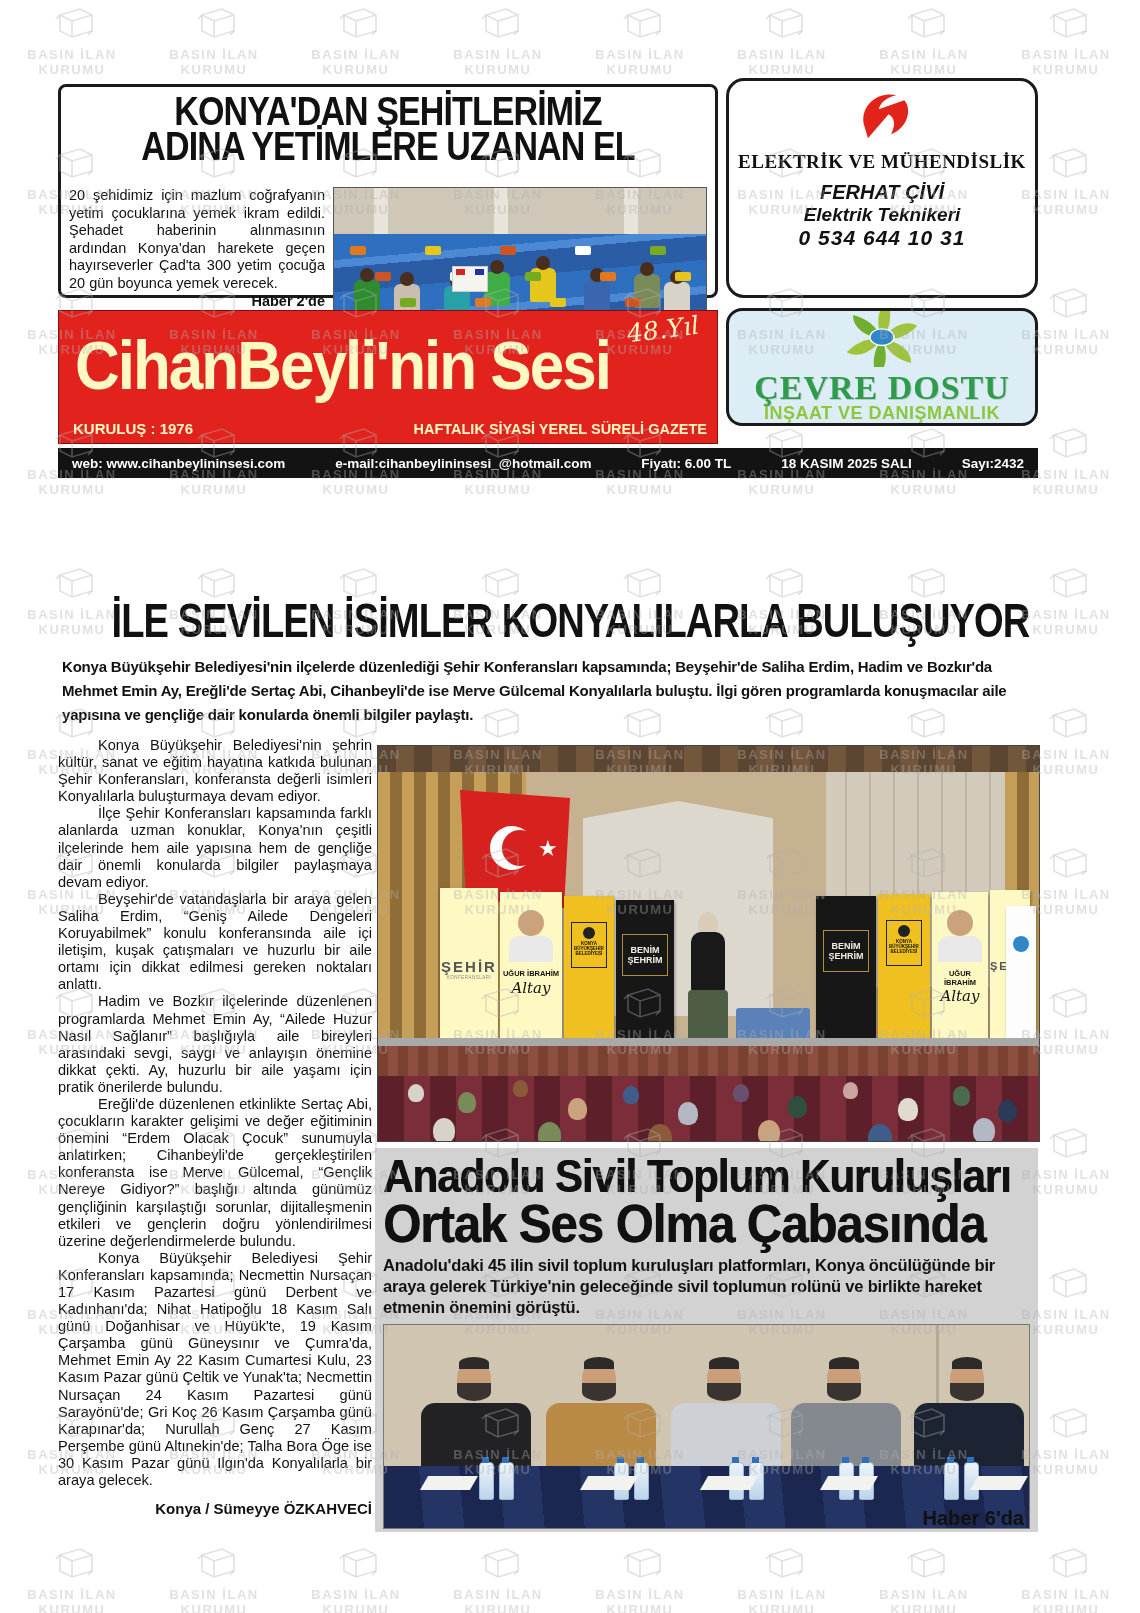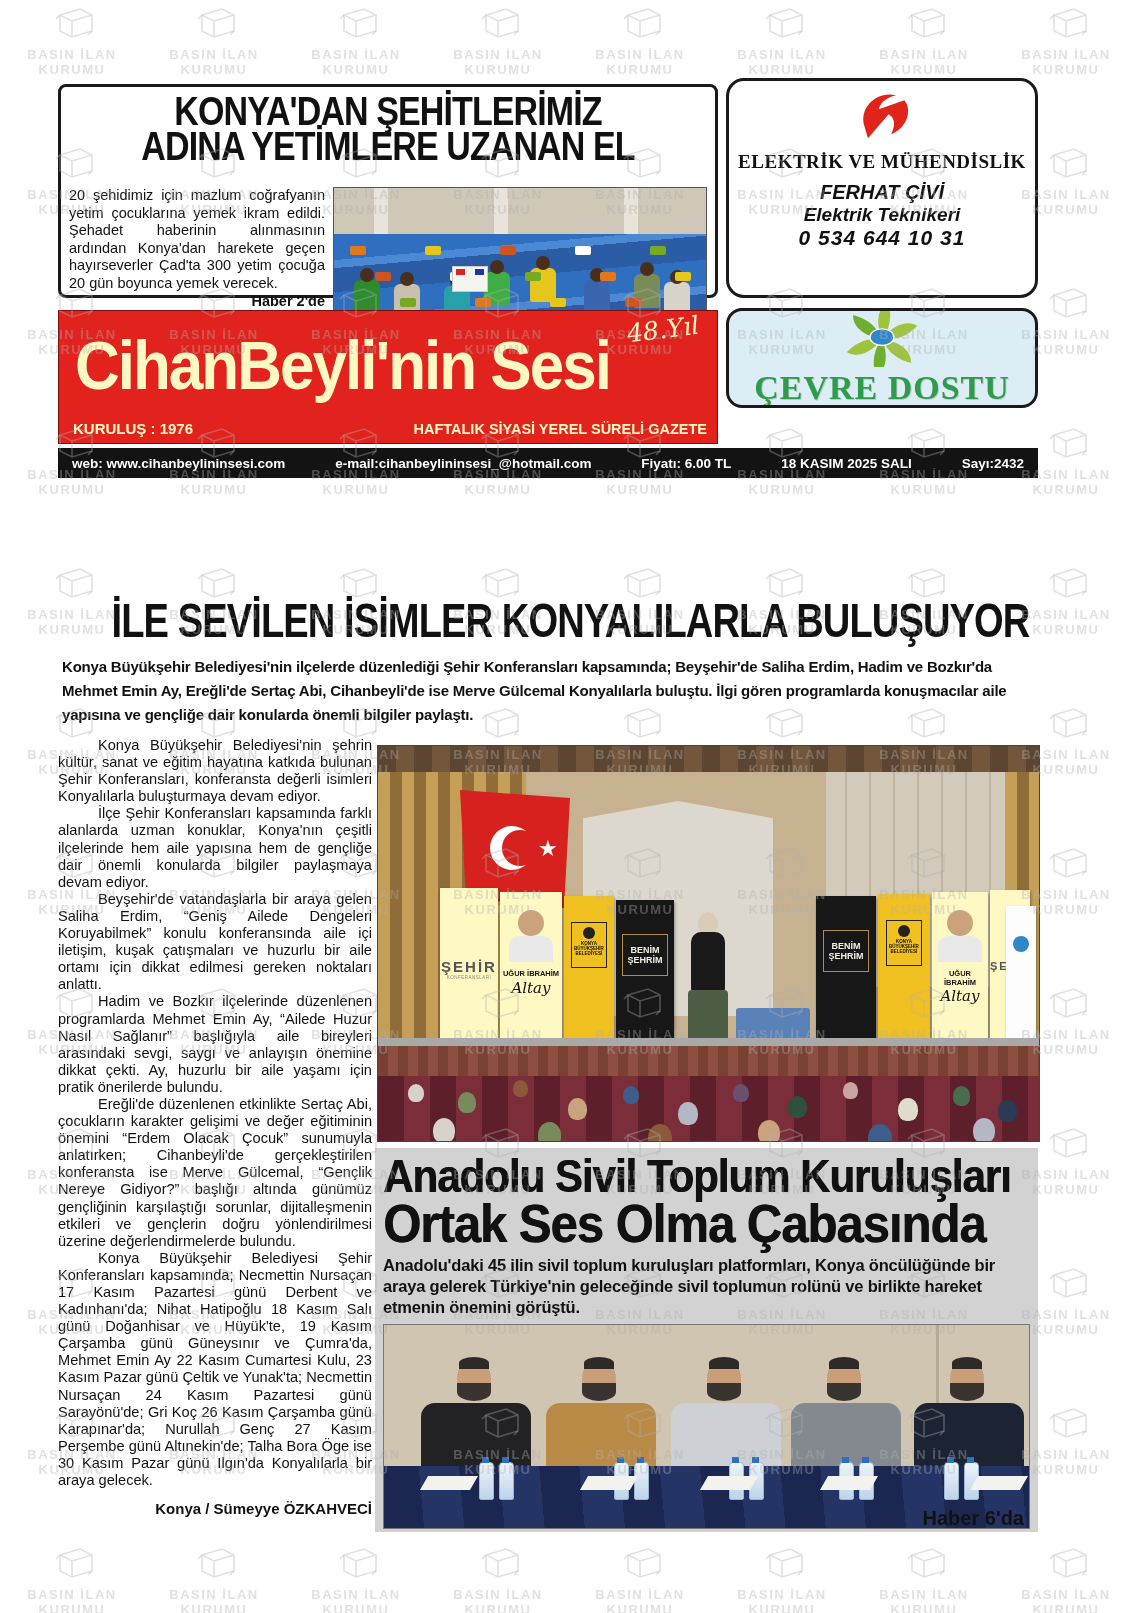--- a/index.html
+++ b/index.html
@@ -42,21 +42,21 @@
   .oz-phone{font-style:italic;font-weight:bold;font-size:21px;letter-spacing:1px;}
 
   
   .masthead{left:58px;top:310px;width:660px;height:134px;background:var(--masthead_red);border:1px solid #7e0f0f;box-sizing:border-box;color:#fef9c3;}
   .mh-title{position:absolute;left:16px;top:14px;font-size:62px;font-weight:bold;letter-spacing:-2px;transform:scaleY(1.12);transform-origin:left top;white-space:nowrap;}
   .mh-year{position:absolute;right:18px;top:4px;font-family:"DejaVu Serif",serif;font-style:italic;font-size:25px;transform:rotate(-7deg);}
   .mh-founded{position:absolute;left:14px;bottom:6px;font-size:15px;font-weight:bold;}
   .mh-sub{position:absolute;right:10px;bottom:6px;font-size:14.5px;font-weight:bold;}
 
   
-  .cevre{left:726px;top:308px;width:312px;height:100px;border:3px solid #1a1a1a;border-radius:16px;background:#dcedf5;box-sizing:border-box;text-align:center;overflow:hidden;}
+  .cevre{left:726px;top:308px;width:312px;height:118px;border:3px solid #1a1a1a;border-radius:16px;background:#dcedf5;box-sizing:border-box;text-align:center;overflow:hidden;}
   .cv-title{font-family:"Liberation Serif",serif;font-weight:bold;font-size:34px;color:var(--cevre_green);letter-spacing:1px;line-height:30px;margin-top:2px;text-shadow:1px 1px 0 rgba(0,0,0,.15);}
   .cv-sub{font-weight:bold;font-size:18px;color:var(--cevre_light_green);letter-spacing:.5px;}
 
   
   .infobar{left:58px;top:448px;width:980px;height:30px;background:var(--bar_black);color:#fff;display:flex;align-items:center;justify-content:space-between;padding:0 14px;box-sizing:border-box;font-size:13.5px;font-weight:bold;}
 
   
   .h1-wrap{left:0;top:478px;width:1140px;text-align:center;}
   .h1-main{display:inline-block;font-weight:bold;font-size:96px;letter-spacing:-3px;transform:scale(.88,1.28);transform-origin:center top;white-space:nowrap;}
   .h2-wrap{left:0;top:593px;width:1140px;text-align:center;}

